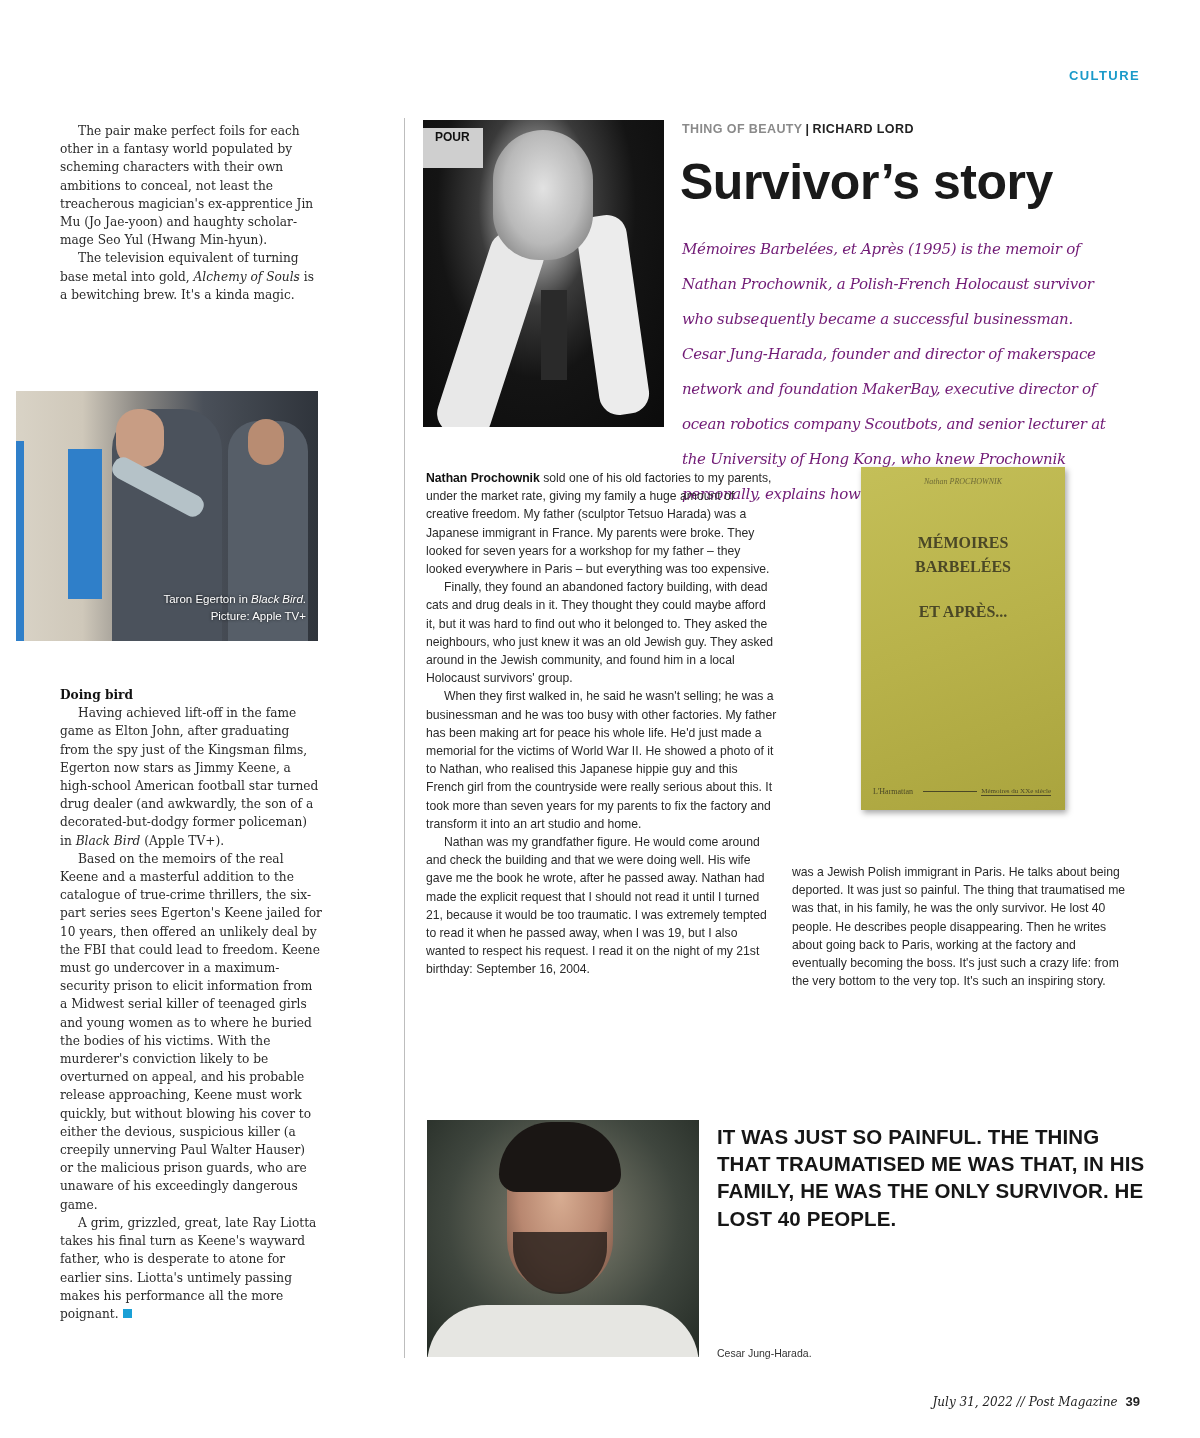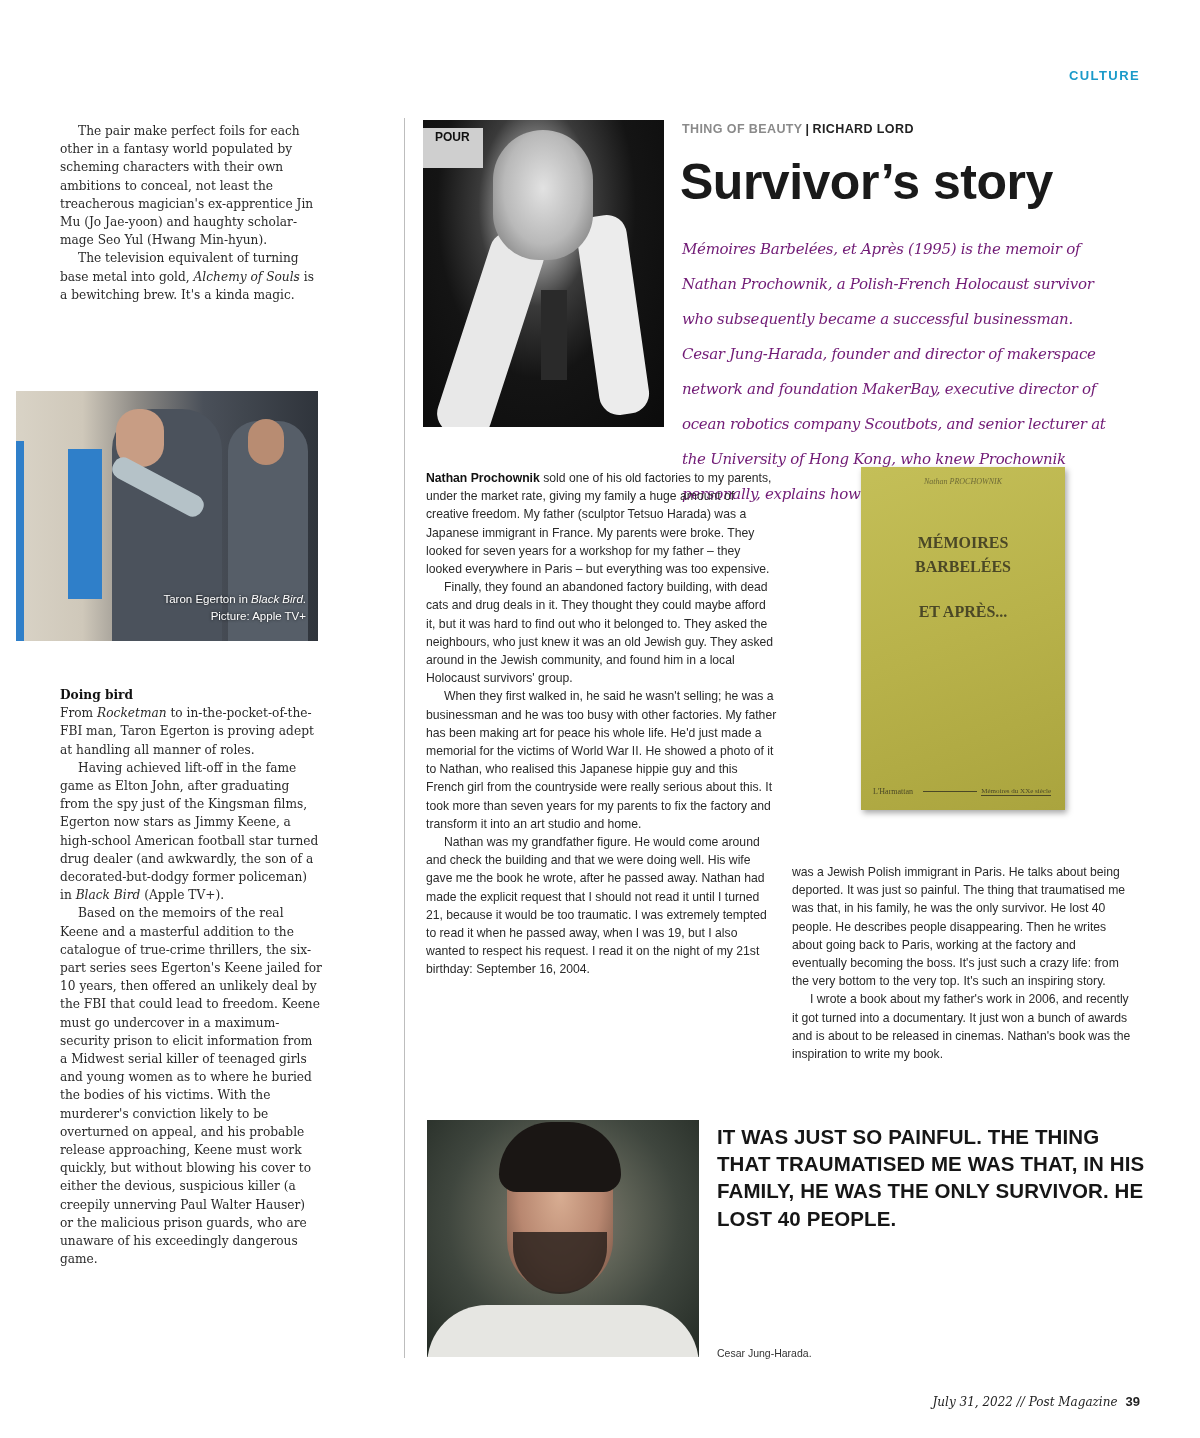--- a/index.html
+++ b/index.html
@@ -136,23 +136,23 @@
   <div class="bb-head1"></div>
   <div class="bb-arm1"></div>
   <div class="bb-caption">
     <div><span>Taron Egerton in </span><i>Black Bird</i><span>.</span></div>
     <div>Picture: Apple TV+</div>
   </div>
 </div>
 
 <div class="abs left-col left-col2">
   <p class="subhead">Doing bird</p>
-  <p><span>From </span><i>Rocketman</i><span> to in-the-pocket-of-the-FBI man, Taron Egerton is proving adept at handling all manner of roles.</span></p>
   <p class="indent"><span>Having achieved lift-off in the fame game as Elton John, after graduating from the spy just of the Kingsman films, Egerton now stars as Jimmy Keene, a high-school American football star turned drug dealer (and awkwardly, the son of a decorated-but-dodgy former policeman) in </span><i>Black Bird</i><span> (Apple TV+).</span></p>
   <p class="indent">Based on the memoirs of the real Keene and a masterful addition to the catalogue of true-crime thrillers, the six-part series sees Egerton's Keene jailed for 10 years, then offered an unlikely deal by the FBI that could lead to freedom. Keene must go undercover in a maximum-security prison to elicit information from a Midwest serial killer of teenaged girls and young women as to where he buried the bodies of his victims. With the murderer's conviction likely to be overturned on appeal, and his probable release approaching, Keene must work quickly, but without blowing his cover to either the devious, suspicious killer (a creepily unnerving Paul Walter Hauser) or the malicious prison guards, who are unaware of his exceedingly dangerous game.</p>
+  <p class="indent"><span>A grim, grizzled, great, late Ray Liotta takes his final turn as Keene's wayward father, who is desperate to atone for earlier sins. Liotta's untimely passing makes his performance all the more poignant.</span><span class="end-mark"></span></p>
 </div>
 
 <div class="abs divider"></div>
 
 <div class="abs photo-nathan">
   <div class="nathan-sign">POUR</div>
   <div class="nathan-scarf-l"></div>
   <div class="nathan-scarf-r"></div>
   <div class="nathan-tie"></div>
   <div class="nathan-face"></div>
@@ -180,21 +180,20 @@
     <div>BARBELÉES</div>
   </div>
   <div class="book-sub">ET APRÈS...</div>
   <div class="book-publisher">L'Harmattan</div>
   <div class="book-line"></div>
   <div class="book-series">Mémoires du XXe siècle</div>
 </div>
 
 <div class="abs body-col body-col2">
   <p>was a Jewish Polish immigrant in Paris. He talks about being deported. It was just so painful. The thing that traumatised me was that, in his family, he was the only survivor. He lost 40 people. He describes people disappearing. Then he writes about going back to Paris, working at the factory and eventually becoming the boss. It's just such a crazy life: from the very bottom to the very top. It's such an inspiring story.</p>
-  <p class="indent">I wrote a book about my father's work in 2006, and recently it got turned into a documentary. It just won a bunch of awards and is about to be released in cinemas. Nathan's book was the inspiration to write my book.</p>
 </div>
 
 <div class="abs photo-cesar">
   <div class="cesar-shirt"></div>
   <div class="cesar-face"></div>
   <div class="cesar-beard"></div>
   <div class="cesar-hair"></div>
 </div>
 
 <div class="abs pullquote">IT WAS JUST SO PAINFUL. THE THING THAT TRAUMATISED ME WAS THAT, IN HIS FAMILY, HE WAS THE ONLY SURVIVOR. HE LOST 40 PEOPLE.</div>

